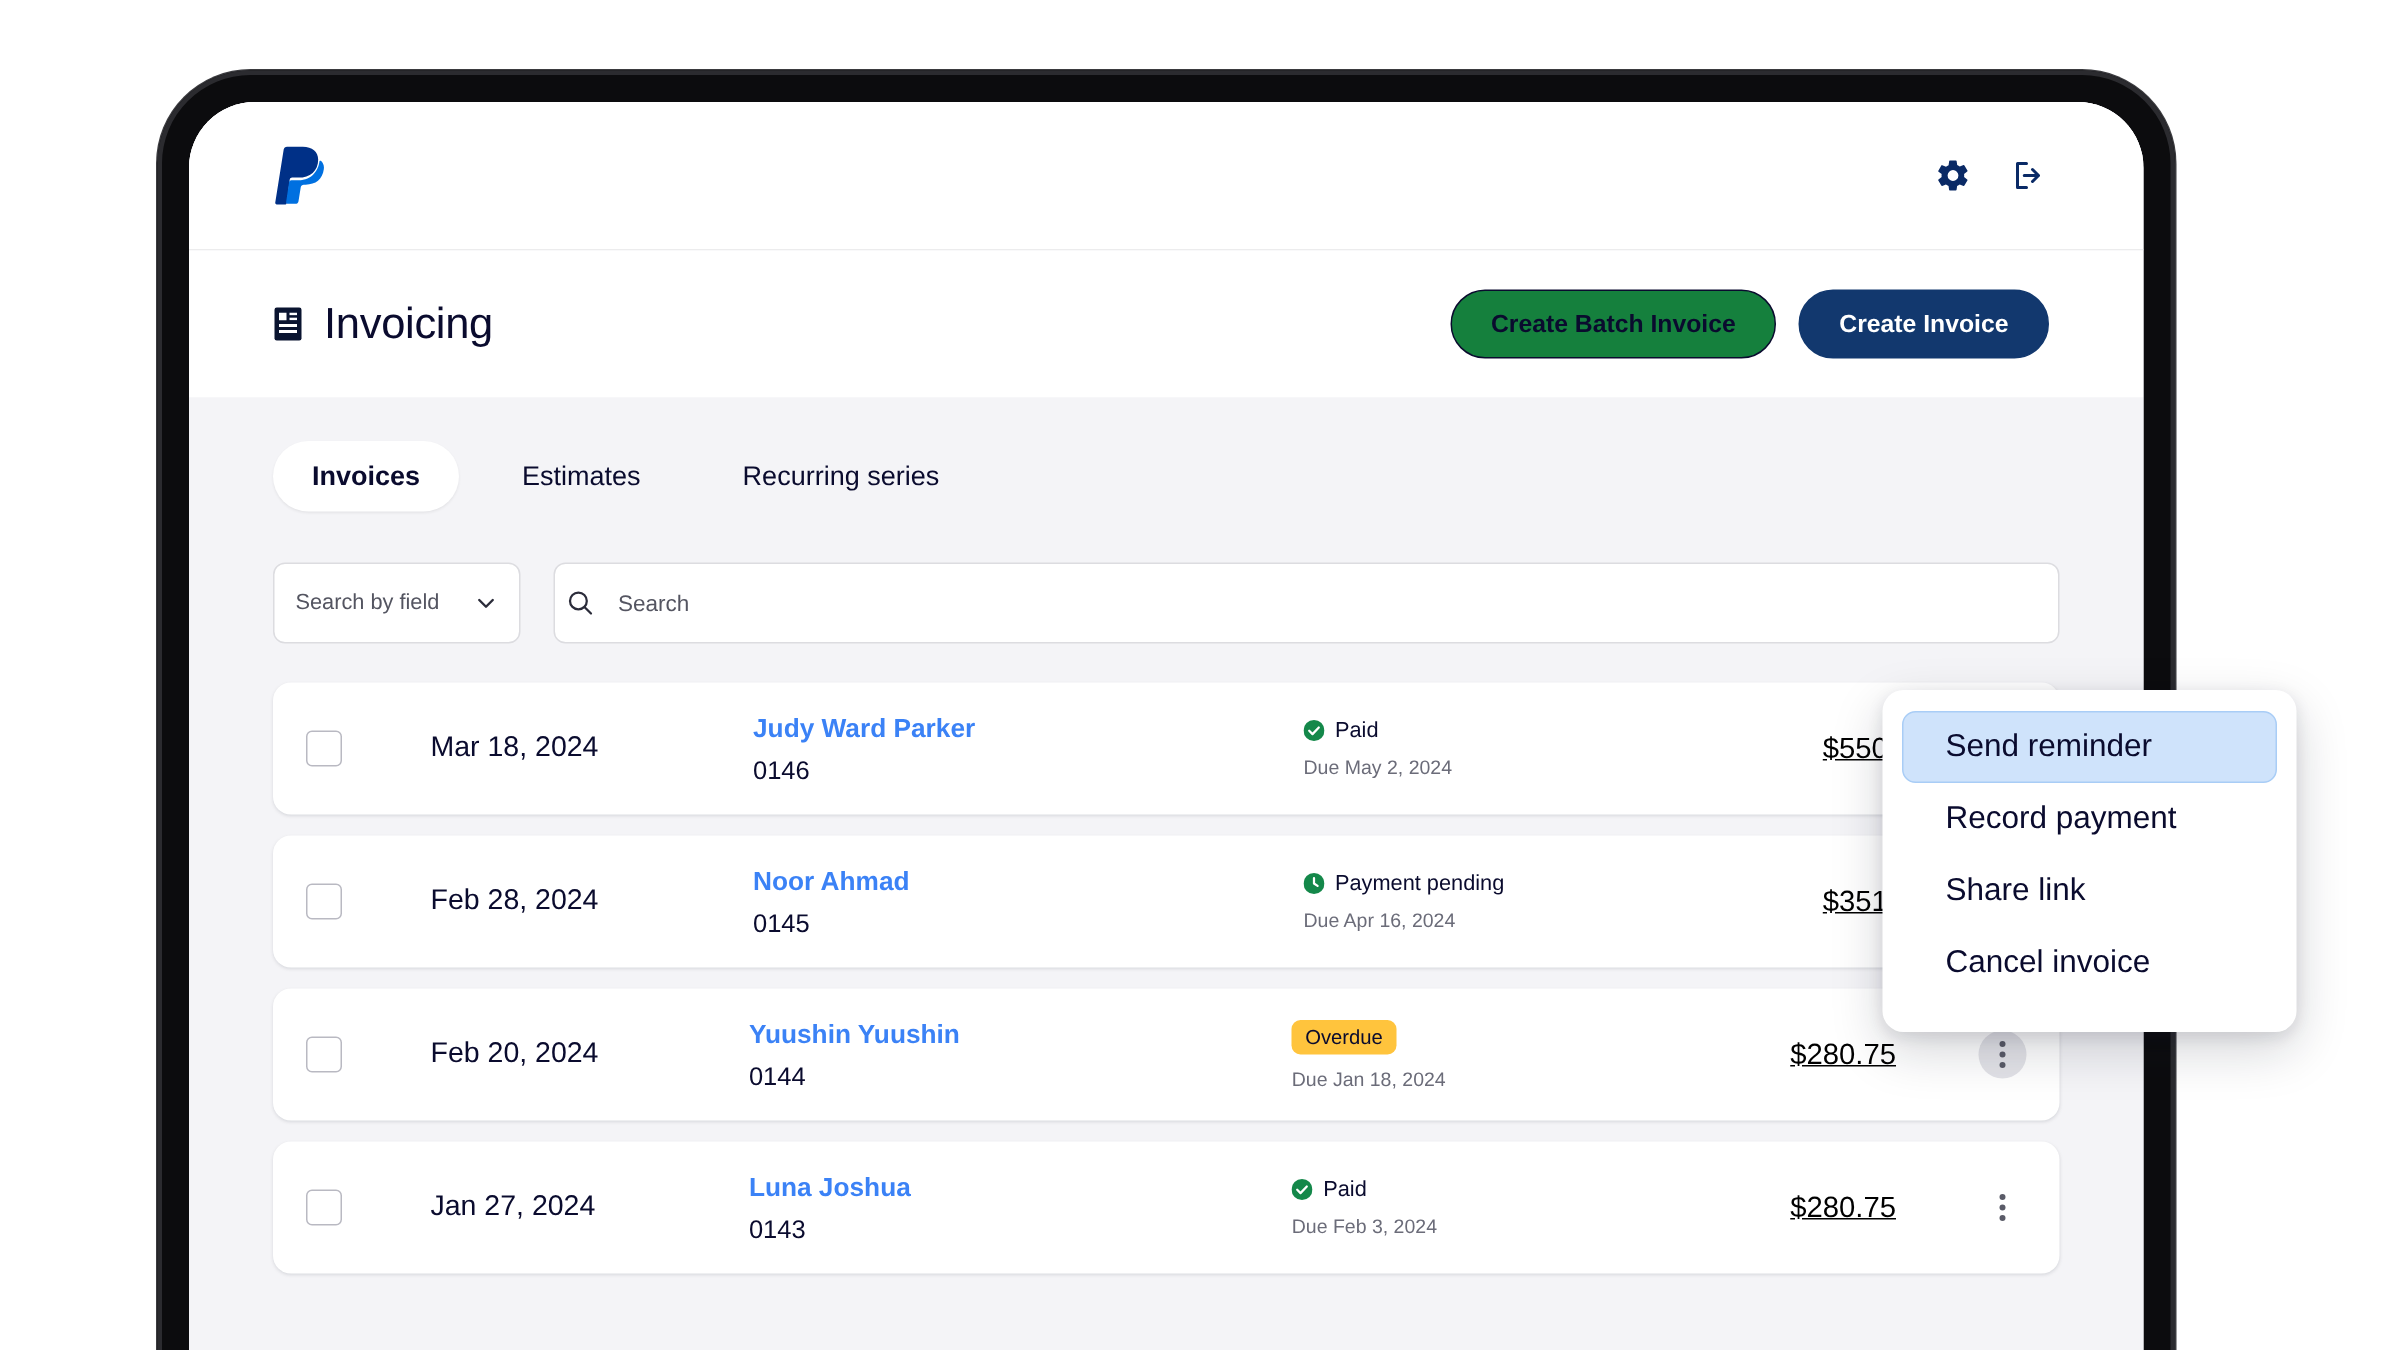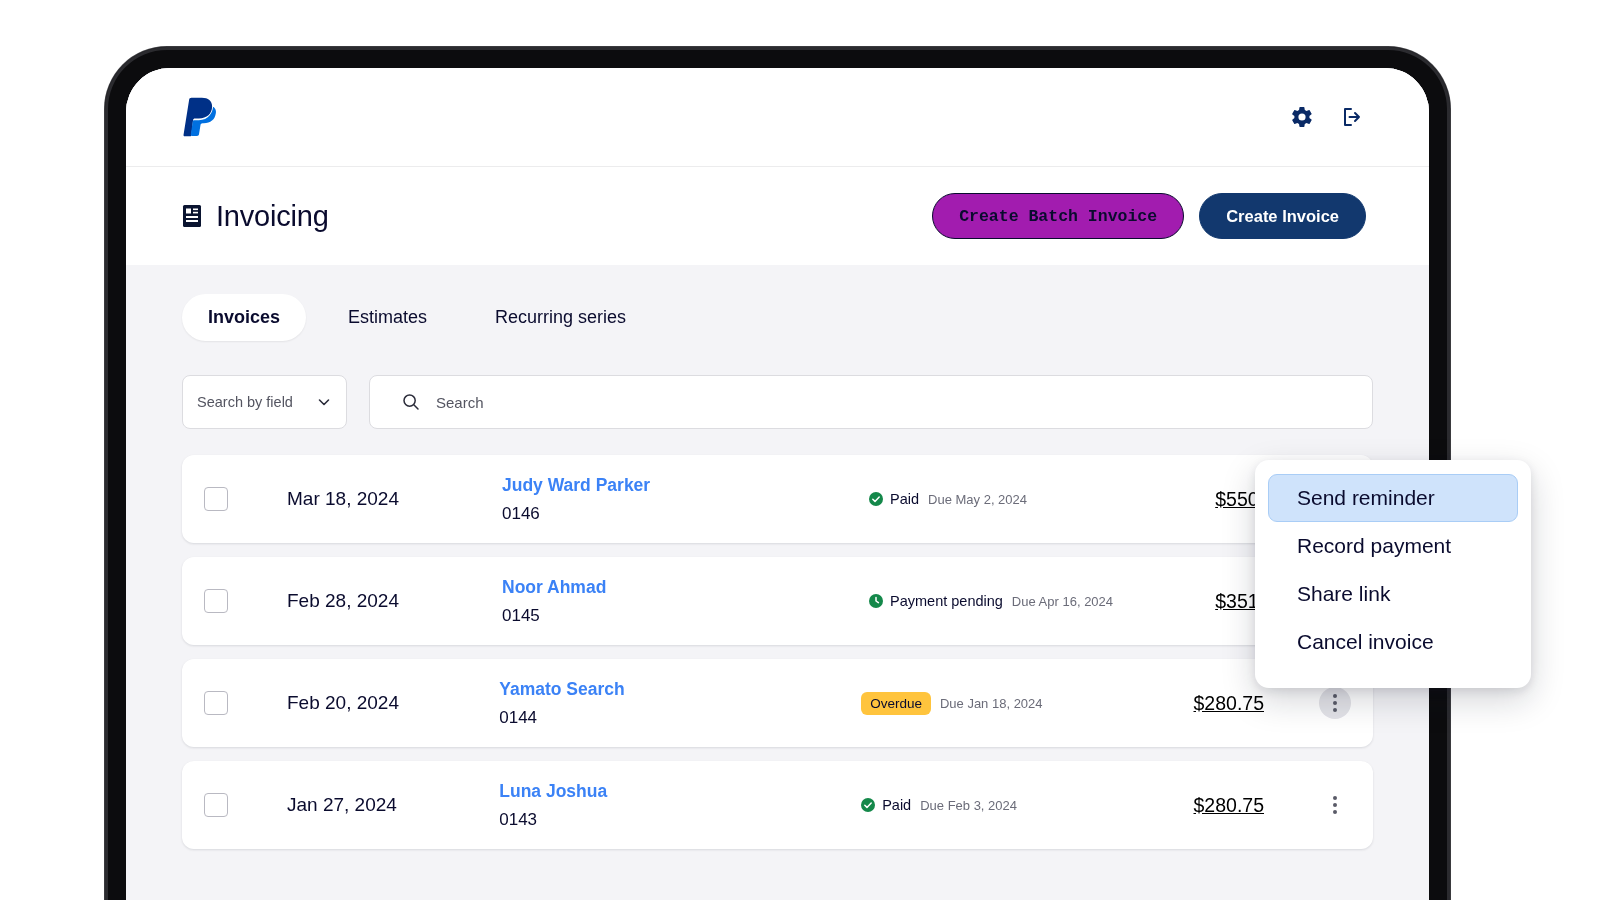--- a/index.html
+++ b/index.html
@@ -51,59 +51,59 @@
   .pagehead-left { display:flex; align-items:center; gap: 14px; text-align: right; }
   .invoice-glyph { width: 20px; height: 24px; display:block; }
   .page-title { font-size: 29px; font-weight: 500; color:#0a0b2e; letter-spacing:-0.2px; }
 
   .pagehead-right { display:flex; align-items:center; gap: 15px; }
   .btn {
     height: 46px; border-radius: 24px; font-size: 16.5px; font-weight: 700;
     display:flex; align-items:center; justify-content:center; cursor:pointer;
     white-space: nowrap;
   }
-  .btn-outline { background:#a21caf; color:#0a0b2e; border:1.6px solid #0a0b2e; padding: 0 26px; font-family: Liberation Mono, monospace; }
+  .btn-outline { background:#15803d; color:#0a0b2e; border:1.6px solid #0a0b2e; padding: 0 26px; }
   .btn-primary { background:#12386e; color:#fff; border:1.6px solid #12386e; padding: 0 26px; }
 
   .body-area { background:#f4f4f7; padding: 0 0 0 0; height: 682px; }
 
   .tabs { display:flex; align-items:center; gap: 16px; padding: 29px 0 0 56px; }
   .tab {
     font-size: 18px; color:#0a0b2e; cursor:pointer;
     padding: 13px 26px; border-radius: 24px; font-weight: 400;
   }
   .tab.active { background:#fff; font-weight: 700; box-shadow: 0 1px 2px rgba(0,0,0,.07); }
 
   .searchrow { display:flex; align-items:center; gap: 22px; padding: 34px 56px 0 56px; }
   .select-field {
     width: 165px; height: 54px; background:#fff; border:1px solid #dcdce0; border-radius:8px;
     display:flex; align-items:center; justify-content:space-between; padding: 0 14px; cursor:pointer;
   }
   .select-field span { font-size: 14.5px; color:#545561; }
   .search-field {
     flex: 1; height: 54px; background:#fff; border:1px solid #dcdce0; border-radius:8px;
-    display:flex; align-items:center; gap: 16px; padding: 0 32px; cursor:text;
+    display:flex; align-items:center; gap: 16px; padding: 0 8px; cursor:text;
   }
   .search-field span { font-size: 15px; color:#545561; }
 
   .rows { padding: 26px 56px 0 56px; display:flex; flex-direction:column; gap: 14px; }
   .inv-row {
     height: 88px; background:#fff; border-radius: 12px;
     box-shadow: 0 1px 3px rgba(16,24,40,.07), 0 1px 2px rgba(16,24,40,.05);
     display:flex; align-items:center; padding: 0 22px 0 22px; position:relative;gap:37px;
   }
   .cb {
     width: 24px; height: 24px; border: 1.6px solid #b9b9c2; border-radius: 4px; background:#fff;
     flex: 0 0 auto; cursor:pointer;
   }
   .c-date { width: 200px; padding-left: 22px; font-size: 19px; color:#0a0b2e; }
   .c-cust { width: 330px; display:flex; flex-direction:column; gap: 8px; }
   .cust-name { font-size: 17.5px; font-weight:700; color:#3b82f6; }
   .cust-num { font-size: 17px; color:#0a0b2e; }
-  .c-status { width: 300px; display:flex; flex-direction:row; gap: 9px; align-items: center; }
+  .c-status { width: 300px; display:flex; flex-direction:column; gap: 9px; }
   .status-line { display:flex; align-items:center; gap: 7px; }
   .status-txt { font-size: 14.5px; color:#0a0b2e; }
   .due-txt { font-size: 13px; color:#6b6c79; }
   .badge {
     display:inline-flex; align-items:center; background:#ffc43d; color:#0a0b2e;
     font-size: 13.5px; font-weight:500; border-radius: 6px; padding: 4px 9px;
   }
   .c-amt { flex:1; text-align:right; font-size: 19.5px; color:#000000; padding-right: 18px; text-decoration: underline; }
   .kebab {
     width: 32px; height: 32px; border-radius: 50%;
@@ -249,21 +249,21 @@
                   <i></i>
                   <i></i>
                   <i></i>
                 </div>
             </div>
 
             <div class="inv-row">
               <div class="cb"></div>
               <div class="c-date">Feb 20, 2024</div>
               <div class="c-cust">
-                <div class="cust-name">Yamato Search</div>
+                <div class="cust-name">Yuushin Yuushin</div>
                 <div class="cust-num">0144</div>
               </div>
               <div class="c-status">
                 <div class="status-line">
                   <span class="badge">Overdue</span>
                 </div>
                 <div class="due-txt">Due Jan 18, 2024</div>
               </div>
               <div class="c-amt">$280.75</div>
               <div class="kebab hot">

